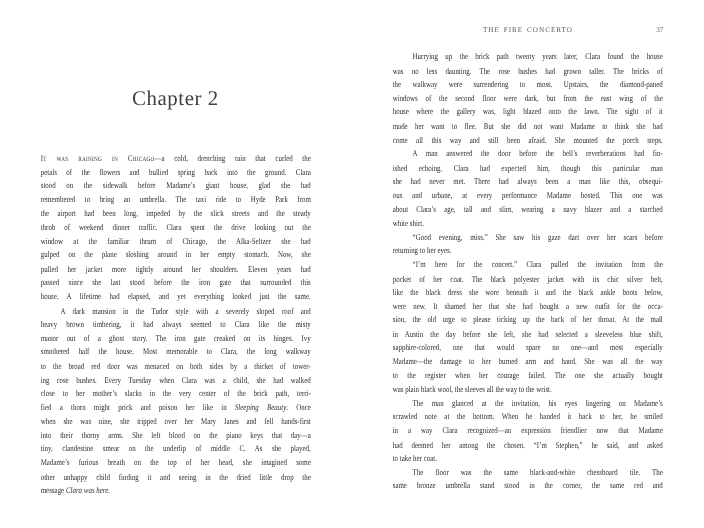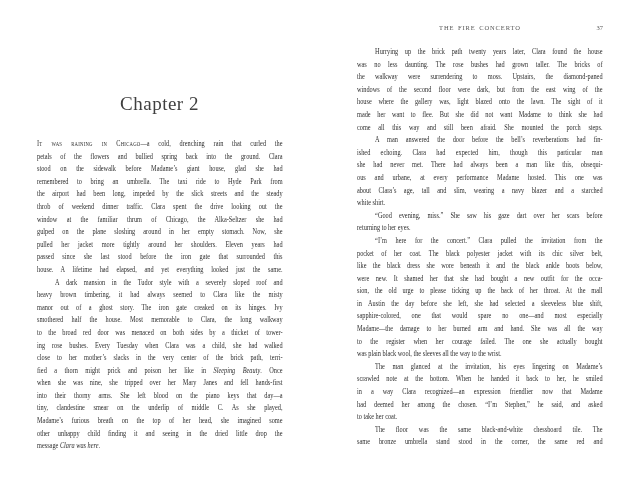--- a/index.html
+++ b/index.html
@@ -7,21 +7,21 @@
     width:640px; height:480px; position:relative; overflow:hidden;
     background:var(--background,#ffffff);
     font-family:"Liberation Serif", serif;
   }
   .spread { position:absolute; inset:0; }
   .page { position:absolute; top:0; height:480px; }
   .page.left  { left:37px;  width:245px; }
   .page.right { left:357px; width:246px; }
 
   .chapter-title {
-    position:absolute; top:93px; left:0; width:100%; margin:0;
+    position:absolute; top:79px; left:0; width:100%; margin:0;
     text-align:center; font-size:19px; font-weight:400; letter-spacing:0.5px;
     color:var(--heading-text,#3f3f3f);
   }
 
   .header-row { position:absolute; top:24px; left:0; width:100%; height:10px; }
   .running-header {
     display:block; text-align:center;
     font-size:6.5px; letter-spacing:0.9px; word-spacing:1px;
     color:var(--header-text,#565656);
   }

